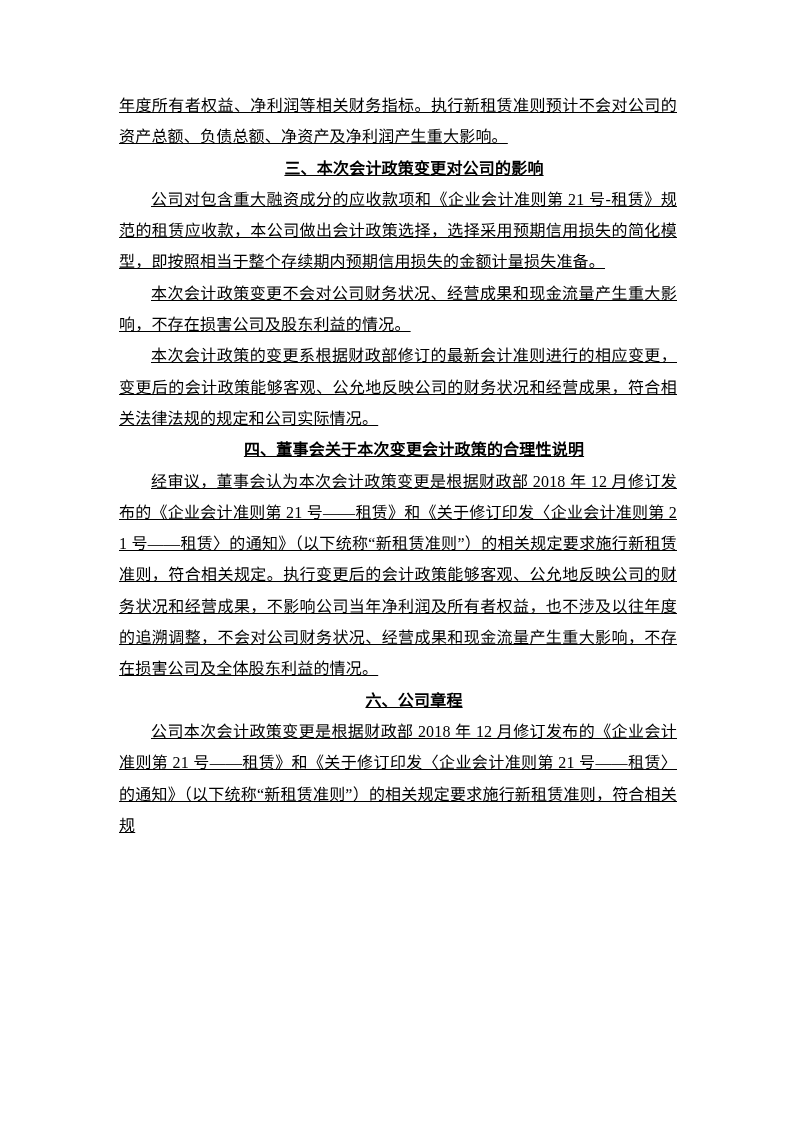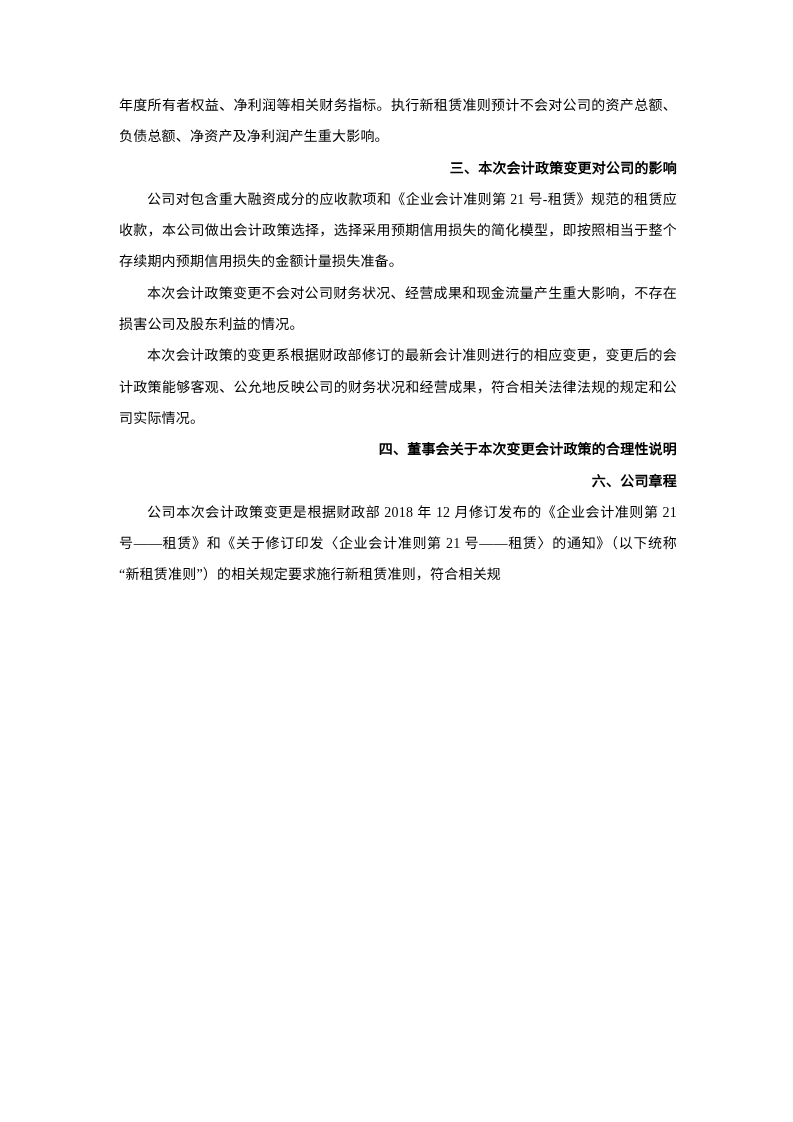--- a/index.html
+++ b/index.html
@@ -18,46 +18,48 @@
   .content {
     position: absolute;
     left: 119px;
     top: 90px;
     width: 558px;
     color: #000000;
   }
   .content p {
     margin: 0;
     padding: 0;
-    font-size: 14px;
+    font-size: 16px;
     line-height: 31.3px;
     text-align: justify;
     text-justify: inter-ideograph;
     letter-spacing: 0.2px;
     word-break: break-all;
+    text-decoration: underline;
   }
   .content p.body {
     text-indent: 2em;
   }
   .content p.noindent {
     text-indent: 0;
   }
   .content p.heading {
     font-weight: bold;
     text-indent: 2em;
-    text-align: right;
+    text-align: center;
   }
 </style>
 </head>
 <body>
 
 <div class="page">
   <div class="content">
     <p class="noindent">年度所有者权益、净利润等相关财务指标。执行新租赁准则预计不会对公司的资产总额、负债总额、净资产及净利润产生重大影响。</p>
     <p class="heading">三、本次会计政策变更对公司的影响</p>
     <p class="body">公司对包含重大融资成分的应收款项和《企业会计准则第 21 号-租赁》规范的租赁应收款，本公司做出会计政策选择，选择采用预期信用损失的简化模型，即按照相当于整个存续期内预期信用损失的金额计量损失准备。</p>
     <p class="body">本次会计政策变更不会对公司财务状况、经营成果和现金流量产生重大影响，不存在损害公司及股东利益的情况。</p>
     <p class="body">本次会计政策的变更系根据财政部修订的最新会计准则进行的相应变更，变更后的会计政策能够客观、公允地反映公司的财务状况和经营成果，符合相关法律法规的规定和公司实际情况。</p>
     <p class="heading">四、董事会关于本次变更会计政策的合理性说明</p>
+    <p class="body">经审议，董事会认为本次会计政策变更是根据财政部 2018 年 12 月修订发布的《企业会计准则第 21 号——租赁》和《关于修订印发〈企业会计准则第 21 号——租赁〉的通知》（以下统称“新租赁准则”）的相关规定要求施行新租赁准则，符合相关规定。执行变更后的会计政策能够客观、公允地反映公司的财务状况和经营成果，不影响公司当年净利润及所有者权益，也不涉及以往年度的追溯调整，不会对公司财务状况、经营成果和现金流量产生重大影响，不存在损害公司及全体股东利益的情况。</p>
     <p class="heading">六、公司章程</p>
     <p class="body">公司本次会计政策变更是根据财政部 2018 年 12 月修订发布的《企业会计准则第 21 号——租赁》和《关于修订印发〈企业会计准则第 21 号——租赁〉的通知》（以下统称“新租赁准则”）的相关规定要求施行新租赁准则，符合相关规</p>
   </div>
 </div>
 
 </body></html>

